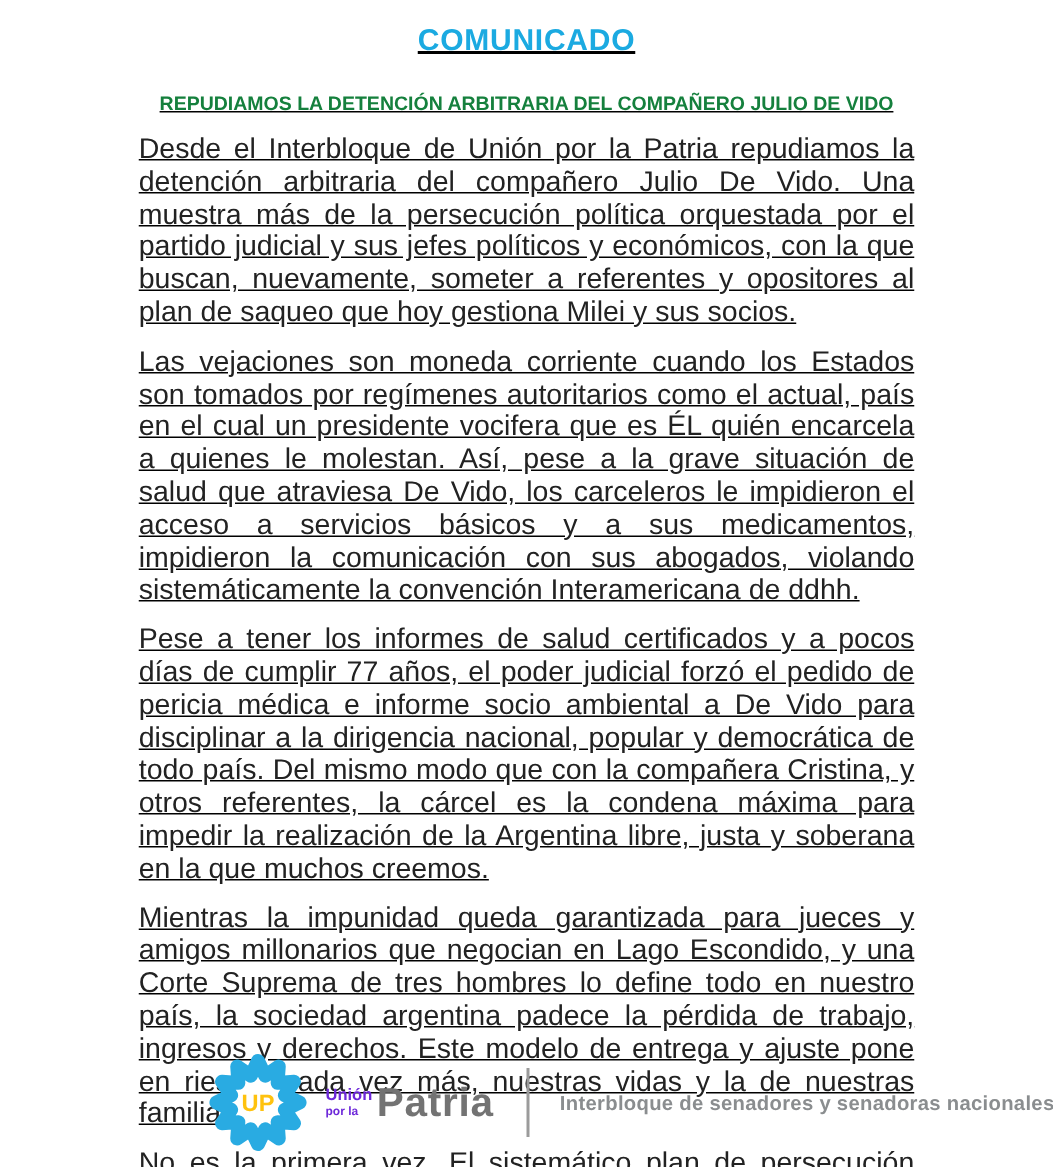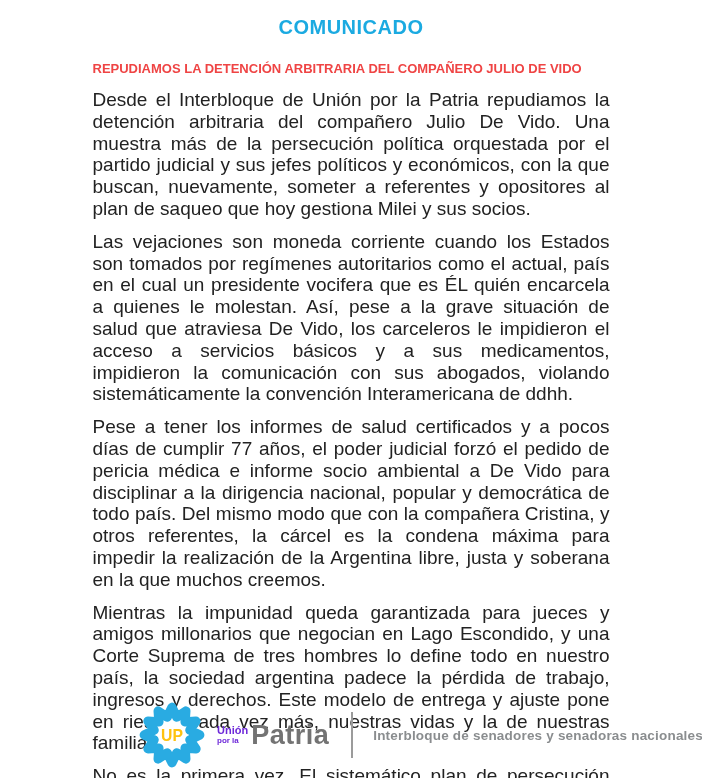--- a/index.html
+++ b/index.html
@@ -7,39 +7,41 @@
     padding: 0;
     background: #ffffff;
   }
   .page {
     position: relative;
     width: 702px;
     height: 778px;
     background: #ffffff;
     font-family: "Liberation Sans", sans-serif;
     overflow: hidden;
+    text-decoration: underline;
   }
   .content {
     width: 517px;
     margin: 0 auto;
     padding-top: 16px;
   }
   .doc-title {
     margin: 0 0 22px 0;
     text-align: center;
     font-size: 20px;
     font-weight: bold;
     letter-spacing: 0.5px;
     color: #1BAAE1;
   }
   .doc-headline {
     margin: 0 0 13px 0;
+    text-align: center;
     font-size: 13px;
     font-weight: bold;
-    color: #ef4444;
+    color: #15803d;
     white-space: nowrap;
   }
   .doc-body p {
     margin: 0 0 11px 0;
     font-size: 19px;
     line-height: 21.8px;
     text-align: justify;
     color: #222222;
   }
   .footer {

